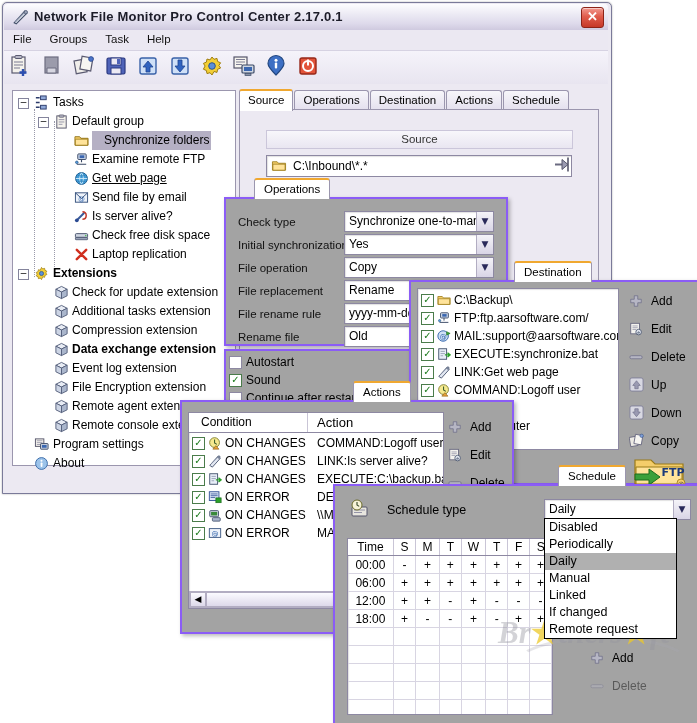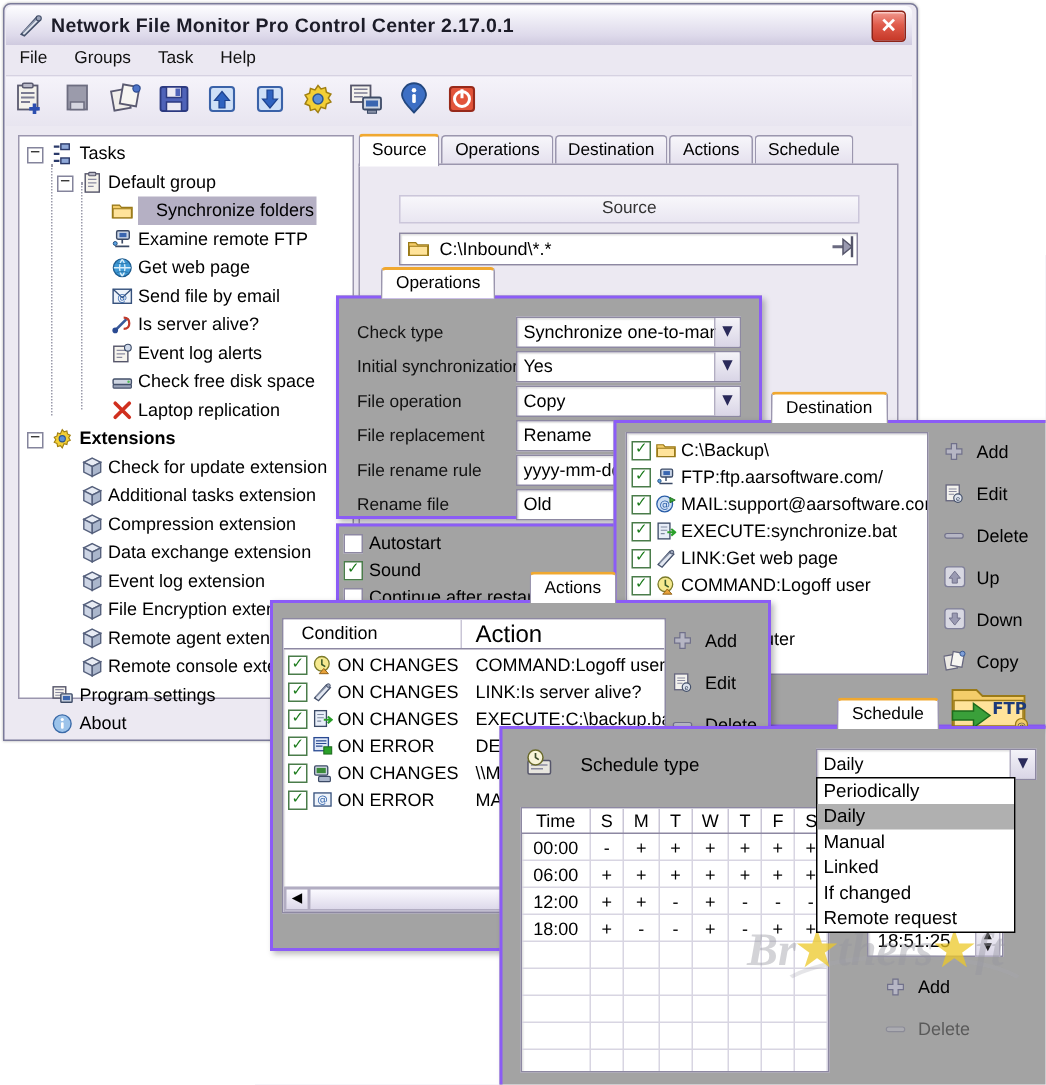--- a/index.html
+++ b/index.html
@@ -390,49 +390,41 @@
         </svg>
         <div class="tree-label" style="left:79px;">Examine remote FTP</div>
       </div>
 
       <div class="tree-row">
         <svg class="ticon" style="left:61px;" viewBox="0 0 16 16">
           <circle cx="8" cy="8" r="6.3" fill="#3f9ad6" stroke="#1d5c8f" stroke-width="1"></circle>
           <path d="M2 8h12M8 2c2.6 3 2.6 9 0 12M8 2C5.4 5 5.4 11 8 14" fill="none" stroke="#d8eefb" stroke-width=".9"></path>
           <path d="M4 4.5c2 1 6 1 8 0M4 11.5c2-1 6-1 8 0" fill="none" stroke="#2d7bb0" stroke-width=".8"></path>
         </svg>
-        <div class="tree-label" style="left:79px;">Get web page</div>
+        <div class="tree-label" style="left:79px;text-decoration:underline;">Get web page</div>
       </div>
 
       <div class="tree-row">
         <svg class="ticon" style="left:61px;" viewBox="0 0 16 16">
           <rect x="1.5" y="3" width="13" height="10" fill="#eef3fa" stroke="#35507c" stroke-width="1"></rect>
           <path d="M1.5 3 L8 9 L14.5 3" fill="none" stroke="#35507c" stroke-width="1"></path>
           <text x="8" y="11.5" font-size="7" fill="#2a5ea8" text-anchor="middle" font-family="DejaVu Sans">@</text>
         </svg>
         <div class="tree-label" style="left:79px;">Send file by email</div>
       </div>
 
       <div class="tree-row">
         <svg class="ticon" style="left:61px;" viewBox="0 0 16 16">
           <path d="M3 12 L11 4" stroke="#3a5a9a" stroke-width="2"></path>
           <circle cx="3" cy="12" r="2" fill="#2a4a92"></circle>
           <path d="M9 3 q4 0 4 4 q0 4-4 4" fill="none" stroke="#c0392b" stroke-width="1.6"></path>
         </svg>
         <div class="tree-label" style="left:79px;">Is server alive?</div>
       </div>
 
-      <div class="tree-row">
-        <svg class="ticon" style="left:61px;" viewBox="0 0 16 16">
-          <rect x="2" y="3" width="10" height="11" fill="#f6f4ee" stroke="#55556a" stroke-width="1"></rect>
-          <path d="M4 6h6M4 8.5h6M4 11h4" stroke="#8a8aa0" stroke-width=".9"></path>
-          <circle cx="12" cy="4" r="2.4" fill="#cfd9ea" stroke="#3b4a66" stroke-width=".8"></circle>
-        </svg>
-        <div class="tree-label" style="left:79px;">Event log alerts</div>
-      </div>
 
       <div class="tree-row">
         <svg class="ticon" style="left:61px;" viewBox="0 0 16 16">
           <rect x="1.5" y="6" width="13" height="4" rx="1" fill="#cfd6e2" stroke="#44506a" stroke-width="1"></rect>
           <rect x="1.5" y="10" width="13" height="2.5" rx=".6" fill="#9aa3b8" stroke="#44506a" stroke-width=".8"></rect>
           <circle cx="12.5" cy="8" r=".9" fill="#53c05a"></circle>
         </svg>
         <div class="tree-label" style="left:79px;">Check free disk space</div>
       </div>
 
@@ -475,21 +467,21 @@
           <path d="M14 4.5 V11.5 L8 14.5 V7.5Z" fill="#aab6cc" stroke="#55607c" stroke-width="1"></path>
         </svg>
         <div class="tree-label" style="left:59px;">Compression extension</div>
       </div>
       <div class="tree-row">
         <svg class="ticon" style="left:41px;" viewBox="0 0 16 16">
           <path d="M8 1.5 L14 4.5 L8 7.5 L2 4.5Z" fill="#e8ecf4" stroke="#55607c" stroke-width="1"></path>
           <path d="M2 4.5 V11.5 L8 14.5 V7.5Z" fill="#ccd4e4" stroke="#55607c" stroke-width="1"></path>
           <path d="M14 4.5 V11.5 L8 14.5 V7.5Z" fill="#aab6cc" stroke="#55607c" stroke-width="1"></path>
         </svg>
-        <div class="tree-label" style="left:59px;">Data exchange extension</div>
+        <div class="tree-label" style="left:59px;font-weight:bold;">Data exchange extension</div>
       </div>
       <div class="tree-row">
         <svg class="ticon" style="left:41px;" viewBox="0 0 16 16">
           <path d="M8 1.5 L14 4.5 L8 7.5 L2 4.5Z" fill="#e8ecf4" stroke="#55607c" stroke-width="1"></path>
           <path d="M2 4.5 V11.5 L8 14.5 V7.5Z" fill="#ccd4e4" stroke="#55607c" stroke-width="1"></path>
           <path d="M14 4.5 V11.5 L8 14.5 V7.5Z" fill="#aab6cc" stroke="#55607c" stroke-width="1"></path>
         </svg>
         <div class="tree-label" style="left:59px;">Event log extension</div>
       </div>
       <div class="tree-row">
@@ -760,21 +752,21 @@
 
 <div class="abs" style="left:180px;top:380px;width:330px;height:250px;">
   <div class="float-tab" style="left:173px;top:1px;">Actions</div>
   <div class="float-panel" style="left:0;top:20px;width:330px;height:230px;">
 
     <div class="listbox" style="left:6px;top:10px;width:254px;height:195px;">
 
       <div class="abs" style="left:0;top:0;width:254px;height:19px;border-bottom:1px solid #8d88a2;background:#fff;">
         <div class="abs" style="left:12px;top:2px;font-size:12px;">Condition</div>
         <div class="abs" style="left:118px;top:0;width:1px;height:19px;background:#c9c5d6;"></div>
-        <div class="abs" style="left:128px;top:2px;font-size:16px;">Action</div>
+        <div class="abs" style="left:128px;top:2px;font-size:13px;">Action</div>
       </div>
 
       <div class="abs" style="left:0;top:21px;width:254px;">
         <div class="cbrow">
           <div class="cbox">✓</div>
           <svg class="cbicon" viewBox="0 0 16 16">
             <circle cx="7.5" cy="7.5" r="5.6" fill="#f5e98f" stroke="#7a7a2a" stroke-width="1"></circle>
             <path d="M7.5 4 v4 l2.6 1.6" fill="none" stroke="#3a5a2a" stroke-width="1.2"></path>
             <path d="M9 11 l3.5 4 h-7z" fill="#e8a23a" stroke="#8a5a10" stroke-width=".7"></path>
           </svg>
@@ -873,20 +865,21 @@
       <path d="M8 3 v3 l2.2 1.4" fill="none" stroke="#3a4a2a" stroke-width="1.1"></path>
     </svg>
     <div class="abs" style="left:52px;top:17px;font-size:12.5px;">Schedule type</div>
 
     <div class="combo" style="left:209px;top:13px;width:145px;">
       <div class="val">Daily</div>
       <div class="arrow">▼</div>
     </div>
 
     <div id="schedule-dropdown" style="left:209px;top:32px;width:131px;">
+      <div class="ddi">Disabled</div>
       <div class="ddi">Periodically</div>
       <div class="ddi sel">Daily</div>
       <div class="ddi">Manual</div>
       <div class="ddi">Linked</div>
       <div class="ddi">If changed</div>
       <div class="ddi">Remote request</div>
     </div>
 
     <div class="listbox" style="left:12px;top:52px;width:204px;height:175px;">
       <table class="gridtable" style="width:204px;">

